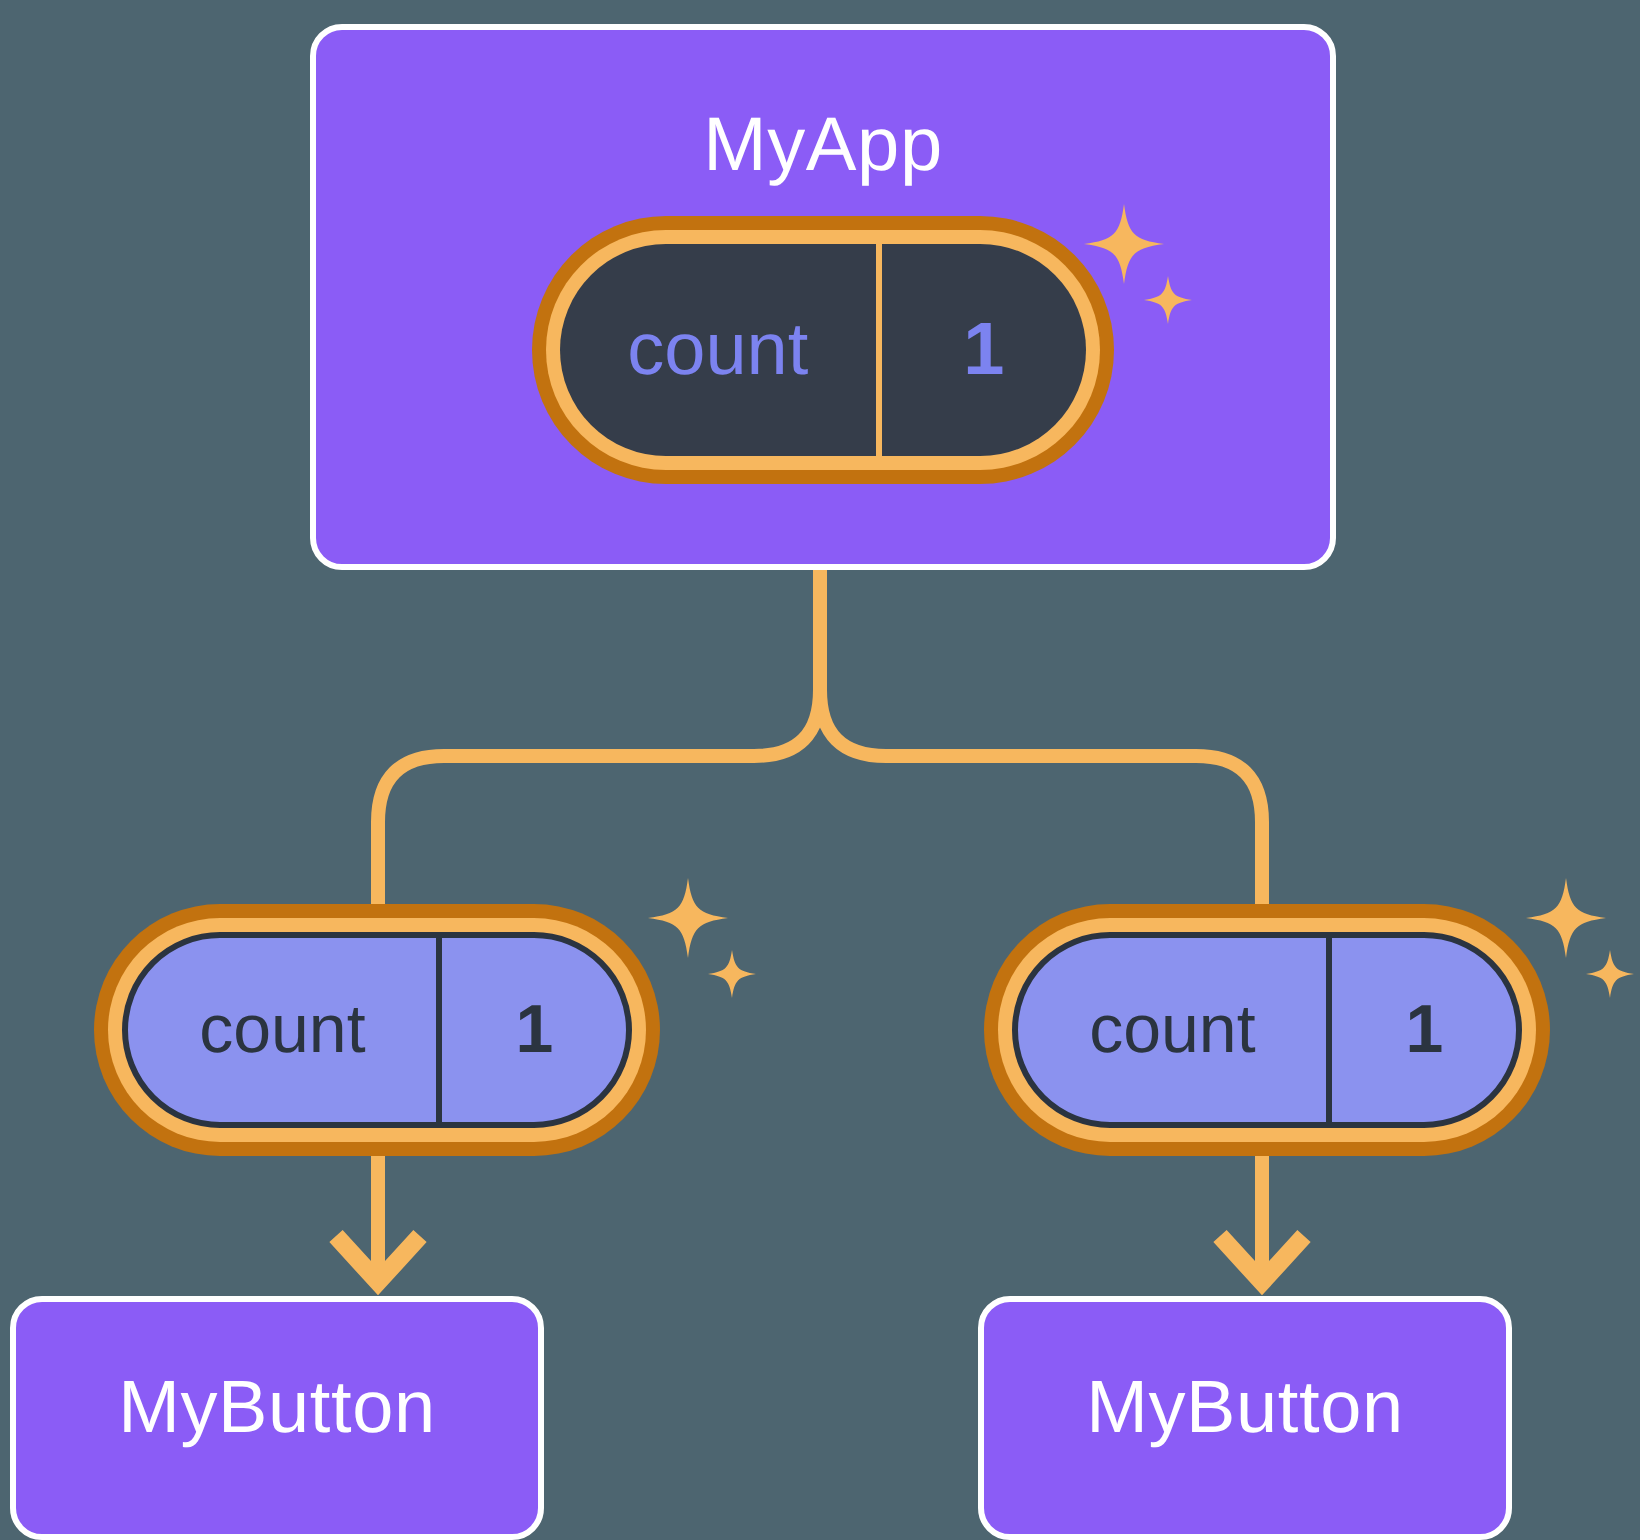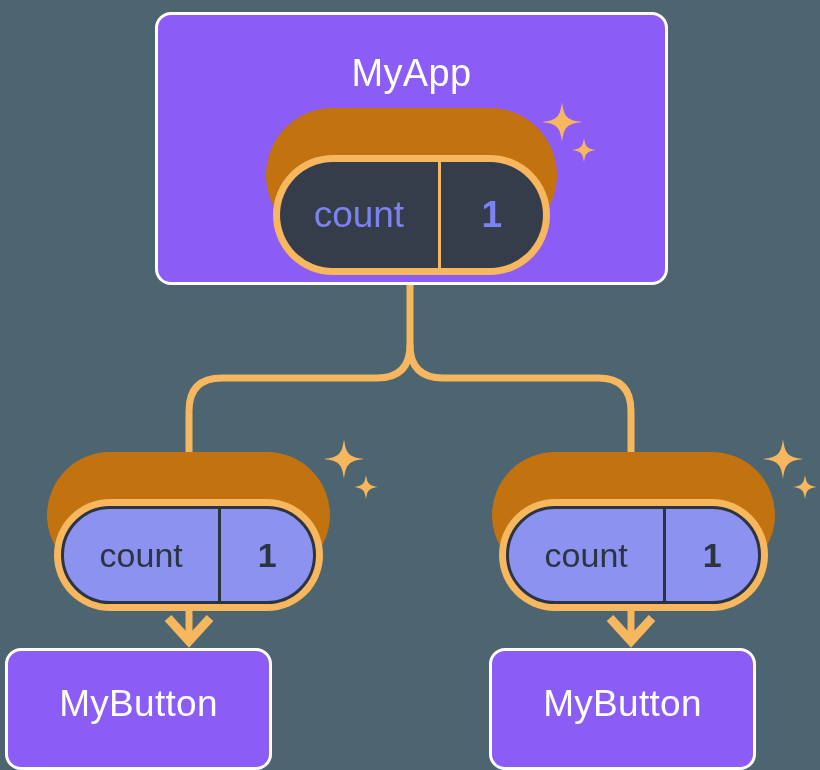--- a/index.html
+++ b/index.html
@@ -79,21 +79,20 @@
     background: #c2720f;
     padding: 7px;
   }
   .pill-mid {
     box-sizing: border-box;
     width: 100%;
     height: 100%;
     border-radius: 999px;
     background: #f7b75e;   
     padding: 7px;
-    margin-top: 40px;
   }
   .pill-inner {
     box-sizing: border-box;
     width: 100%;
     height: 100%;
     border-radius: 999px;
     display: flex;
     align-items: stretch;
     overflow: hidden;
   }

